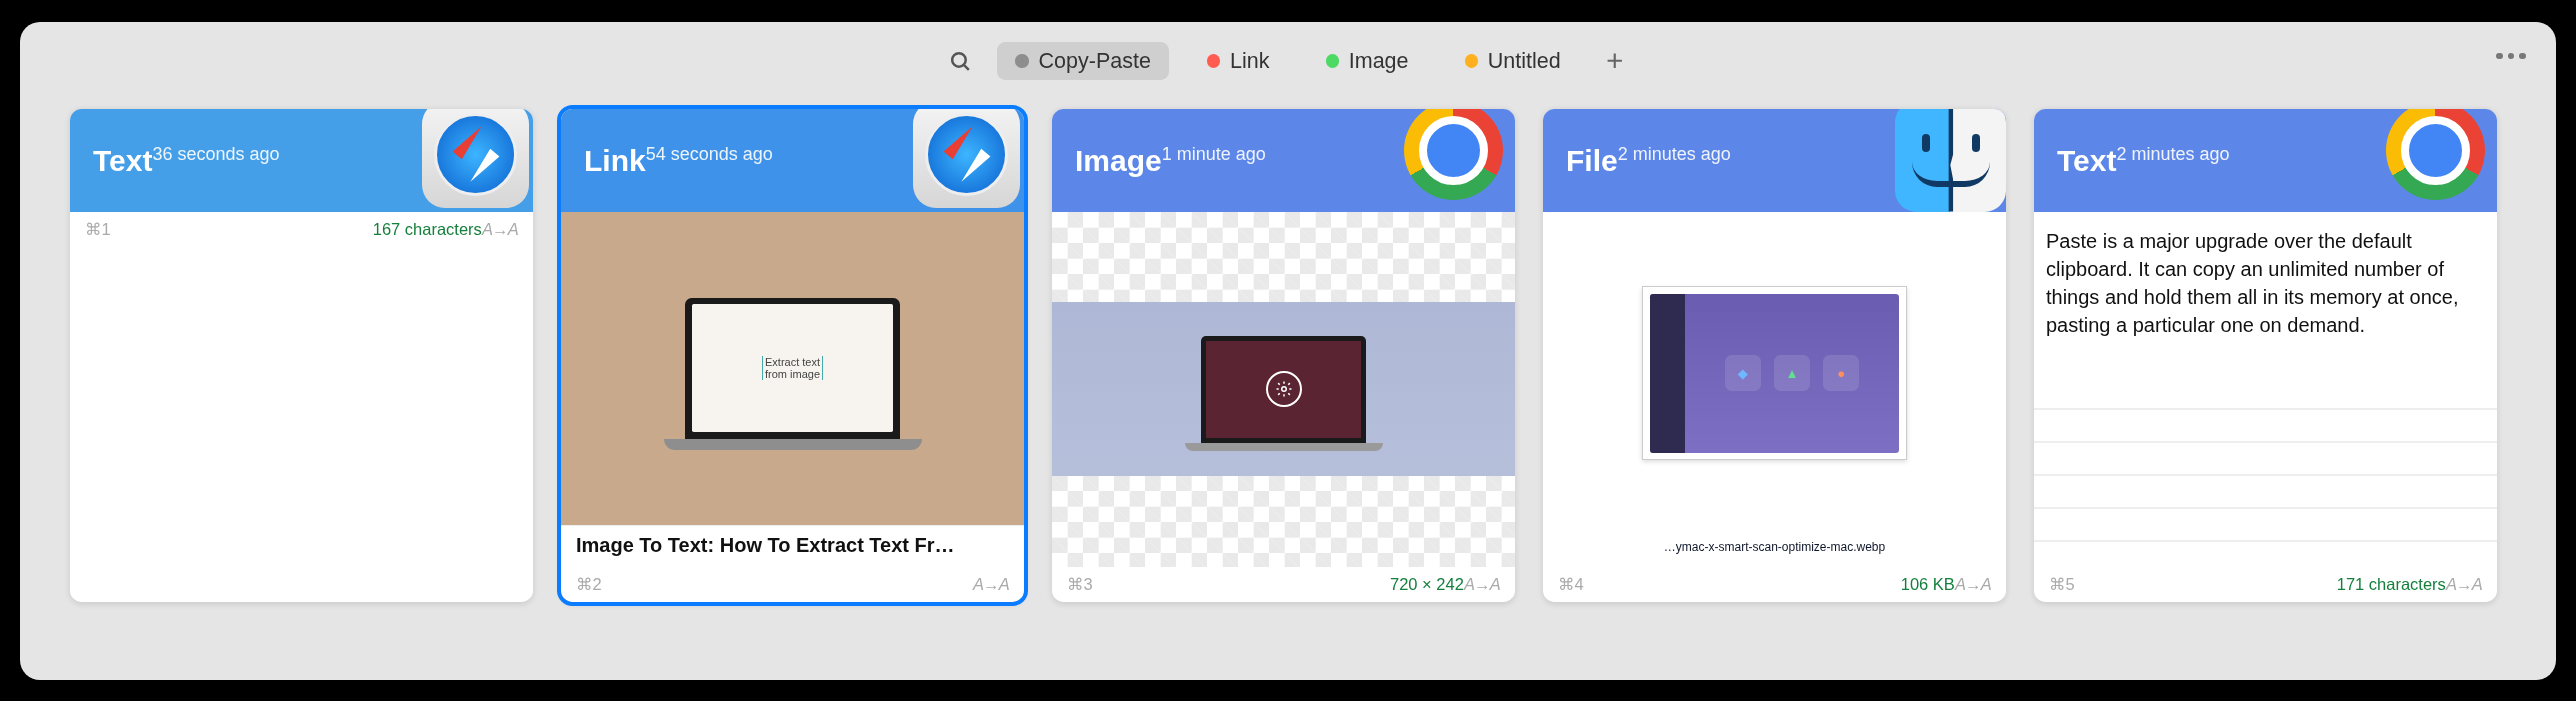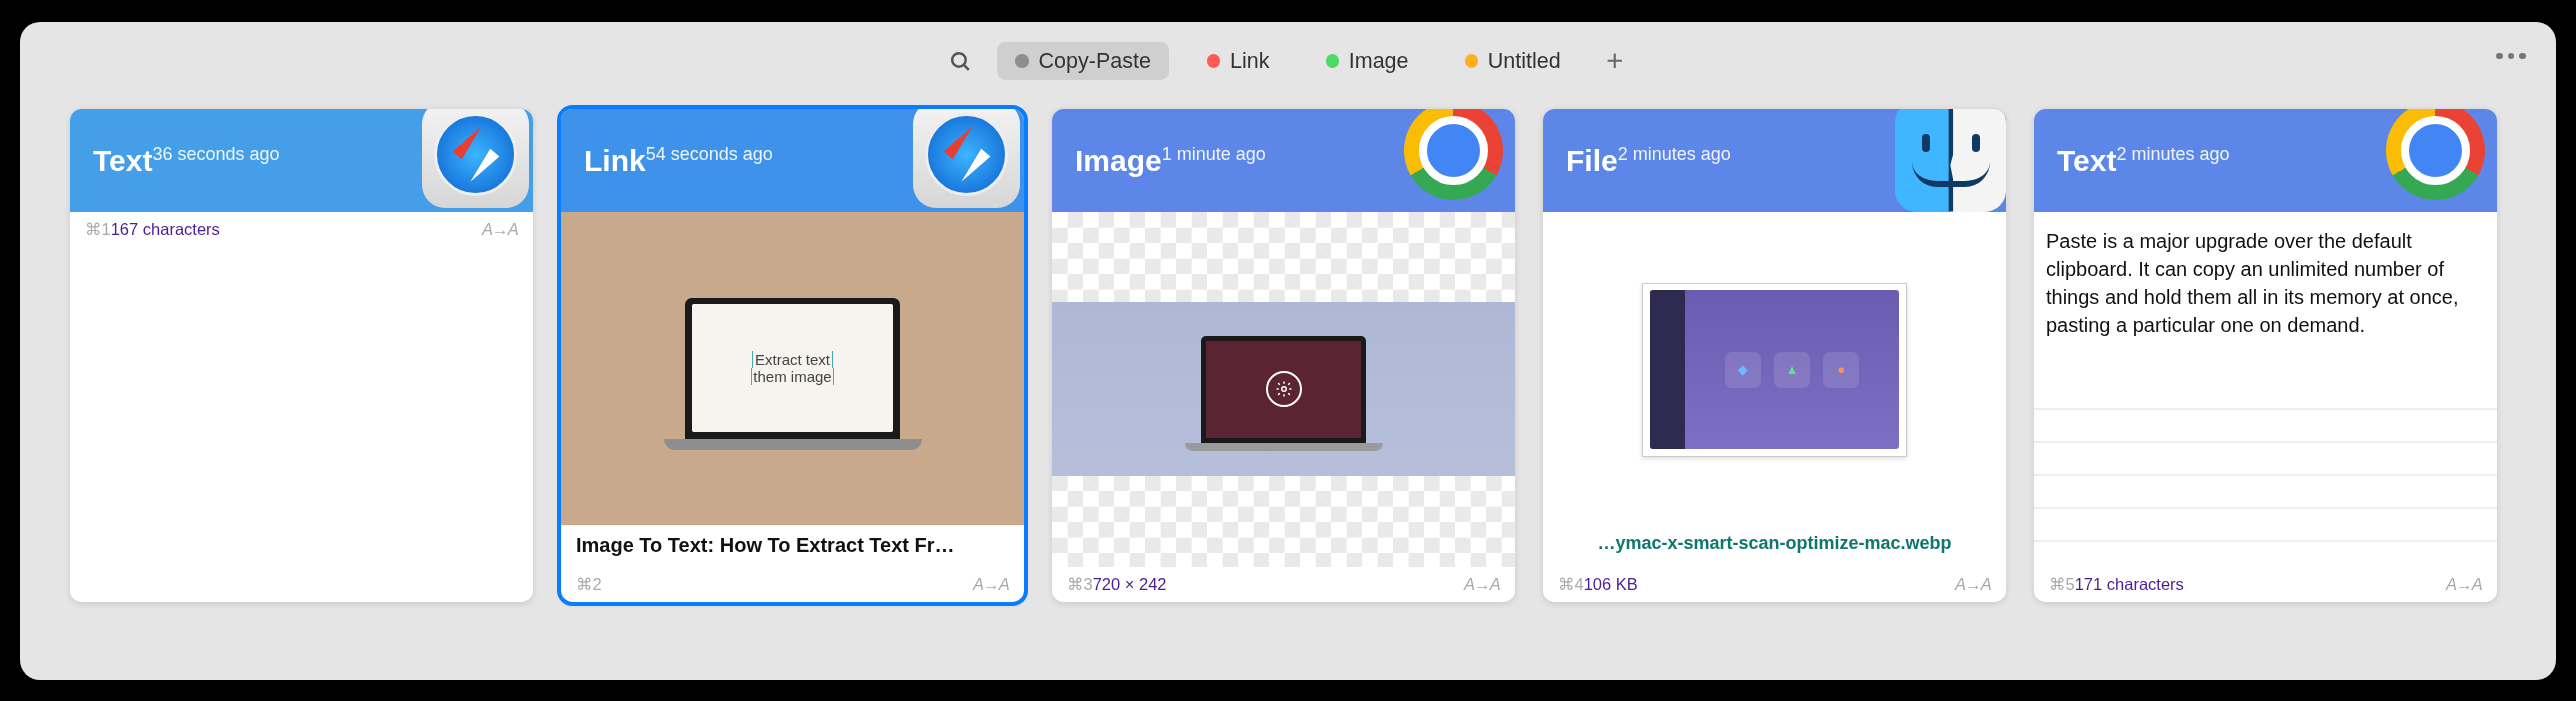--- a/index.html
+++ b/index.html
@@ -130,21 +130,21 @@
   }
   .card-footer {
     height: 35px;
     display: flex;
     align-items: center;
     justify-content: space-between;
     padding: 0 15px;
     font-size: 16.5px;
     color: #aaa;
   }
-  .card-footer .center { flex:1; text-align:left; color:#4c1d95; }
+  .card-footer .center { flex:1; text-align:right; color:#15803d; }
   .card-footer .kbd { font-family: inherit; }
   .atoa { font-style: italic; letter-spacing: -0.8px; }
 
   
   .text-body {
     padding: 5px 18px 8.3px 30px;
   }
   .text-body ul {
     list-style: disc;
     padding-left: 28px;
@@ -172,21 +172,21 @@
     width: 215px; height: 141px;
     background: #1a1a1a;
     border-radius: 6.6px 6.6px 0 0;
     position: relative;
   }
   .laptop .screen {
     position:absolute; top:6.6px; left:6.6px; right:6.6px; bottom:6.6px;
     background:#f7f4ef;
     display:flex; align-items:center; justify-content:center;
     flex-direction:column;
-    font-size:15px; color:#444;
+    font-size:11px; color:#444;
     border-radius:1.7px;
   }
   .laptop .screen .cursor-line {
     border-left:1.7px solid #4aa; border-right:1.7px solid #4aa;
     padding:0 1.7px;
   }
   .laptop::after {
     content:"";
     position:absolute; bottom:-11.6px; left:-21.5px; right:-21.5px; height:11.6px;
     background:#8e8e8e; border-radius:0 0 11.6px 11.6px;
@@ -267,24 +267,23 @@
     display:flex;
   }
   .file-thumb-inner .side { width:35px; background:#2f2a4f; border-radius:3.3px 0 0 3.3px; }
   .file-thumb-inner .main { flex:1; display:flex; align-items:center; justify-content:center; gap:13.2px; }
   .badge { width:36px;height:36px;border-radius:6.6px;background:rgba(255,255,255,0.12);display:flex;align-items:center;justify-content:center; }
   .file-thumb::after{
     content:"";position:absolute;left:-6.6px;bottom:-6.6px;width:265px;height:174px;
     border:0.8px solid #ccc;background:#fff;z-index:-1;
   }
   .file-name {
-    font-size:18px; color:#0f766e; padding:5px 15px;
+    font-size:12px; color:#0f172a; padding:5px 15px;
     white-space:nowrap; overflow:hidden; text-overflow:ellipsis;
     max-width:100%;
-    font-weight:bold;
   }
 
   .para-body {
     padding:15px 12px;
     height:100%;
     position:relative;
   }
   .para-body p {
     font-size:20px; line-height:1.4; color:#111;
   }
@@ -434,21 +433,21 @@
                 <div class="needle white"></div>
               </div>
             </div>
         </div>
       </div>
       <div class="card-body link-body">
         <div class="link-preview">
           <div class="laptop">
             <div class="screen">
               <span class="cursor-line">Extract text</span>
-              <span class="cursor-line">them image</span>
+              <span class="cursor-line">from image</span>
             </div>
           </div>
         </div>
         <div class="link-meta">
           <div class="link-title">Image To Text: How To Extract Text Fr…</div>
         </div>
       </div>
       <div class="card-footer">
         <span class="kbd">⌘2</span>
         <span class="center"></span>

